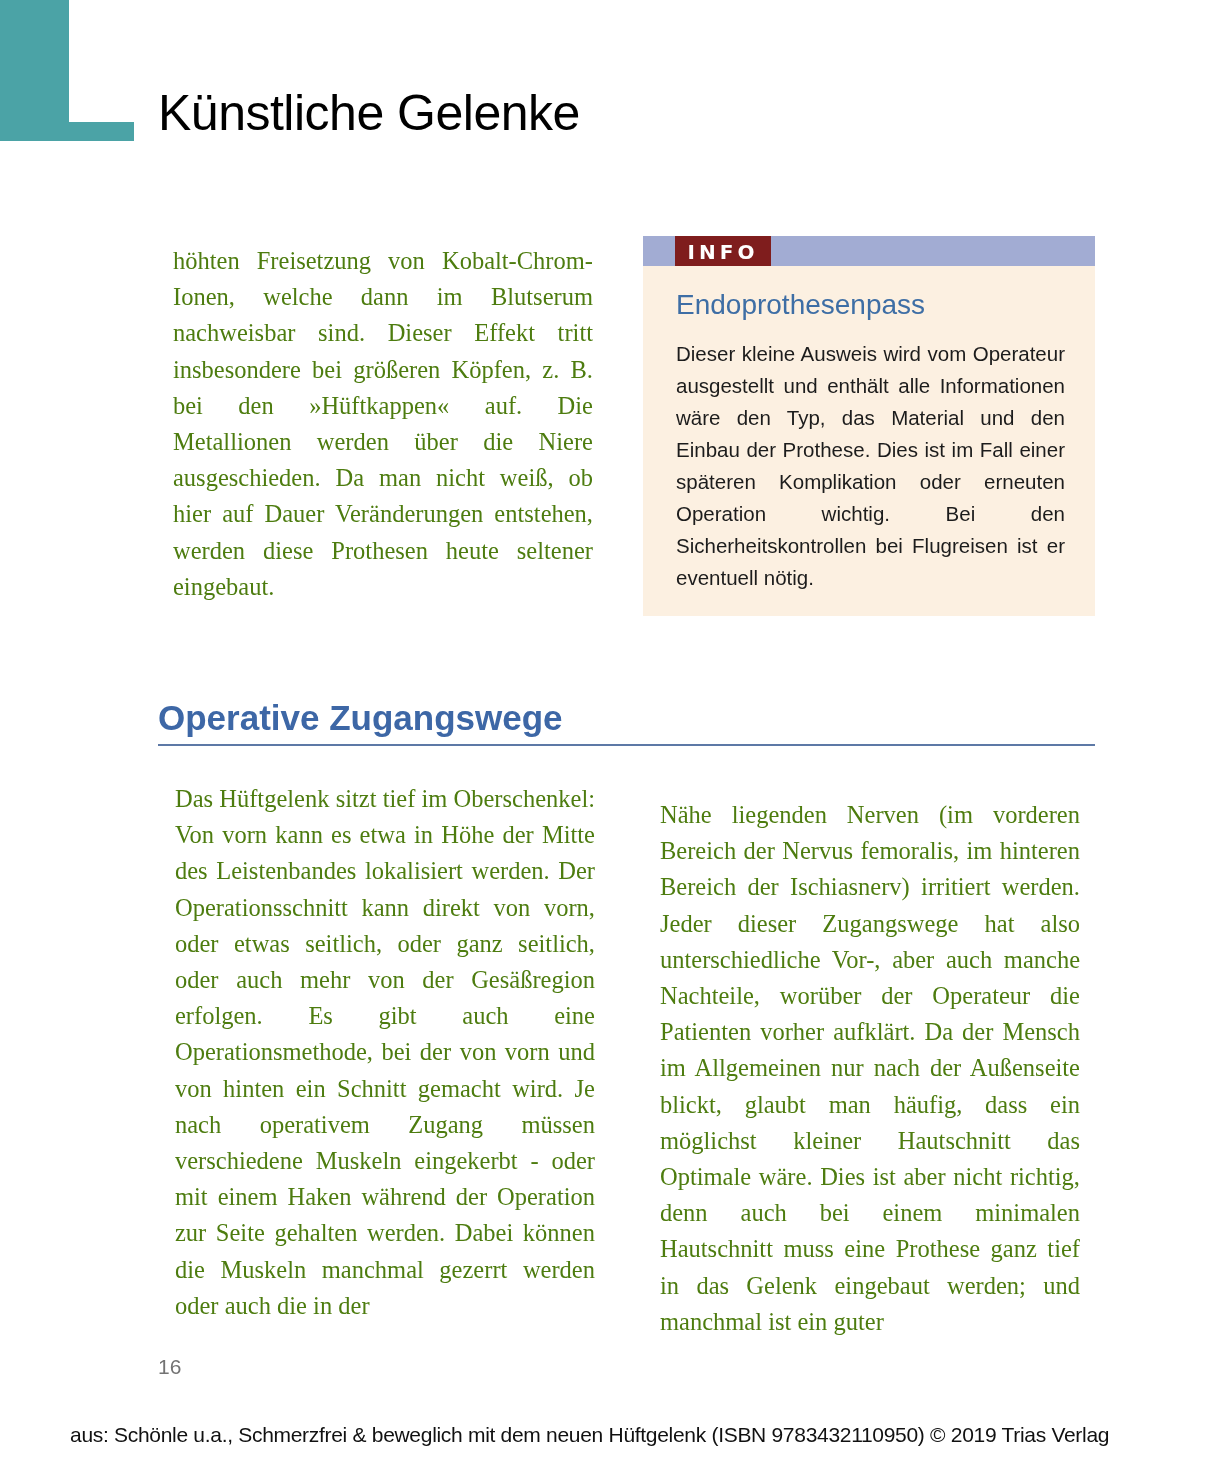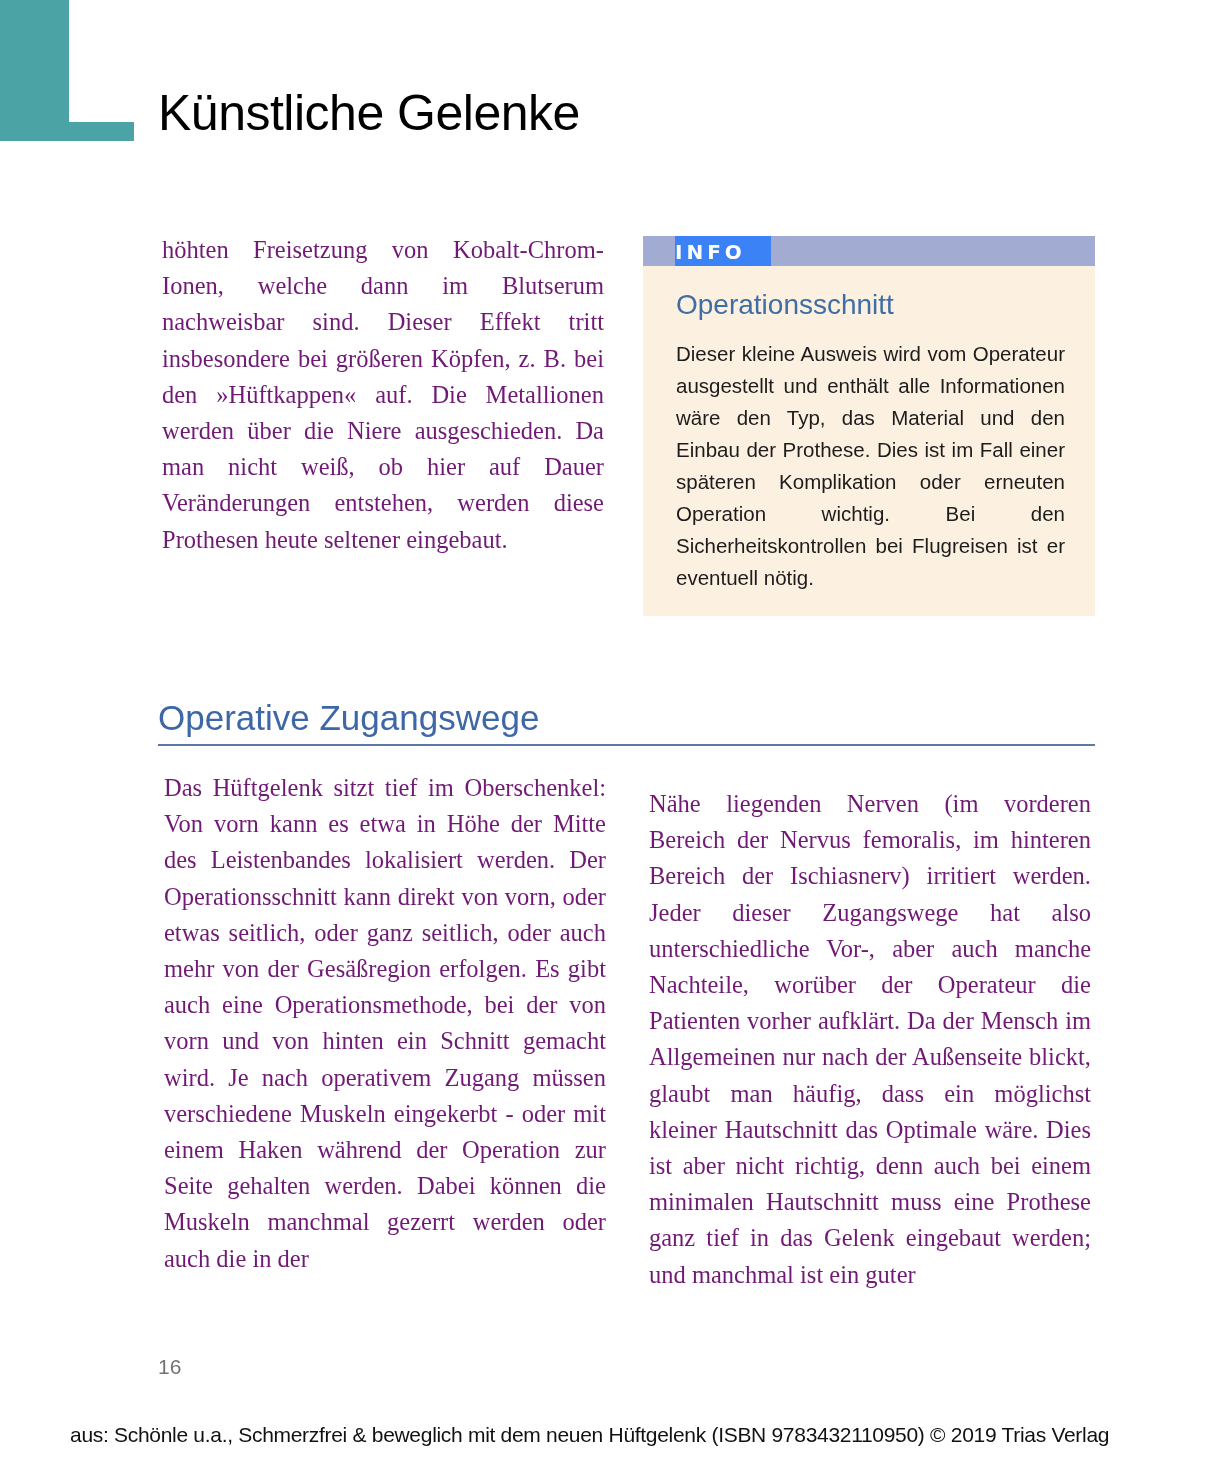--- a/index.html
+++ b/index.html
@@ -1,28 +1,28 @@
 <!DOCTYPE html>
 <html><head>
 <meta charset="utf-8">
 <style>
   html, body { margin: 0; padding: 0; background: #ffffff; }
   body { width: 1221px; height: 1457px; position: relative; overflow: hidden; }
   .corner-v { position: absolute; left: 0; top: 0; width: 69px; height: 141px; background: #4ba3a6; }
   .corner-h { position: absolute; left: 0; top: 122px; width: 134px; height: 19px; background: #4ba3a6; }
   .chapter-title { position: absolute; left: 158px; top: 88px; margin: 0; font-family: "Liberation Sans", sans-serif; font-weight: normal; font-size: 50px; color: #000000; letter-spacing: -0.5px; line-height: 1; }
-  .serif { font-family: "Liberation Serif", serif; font-size: 24.5px; line-height: 36.2px; color: #701a75; text-align: justify; margin: 4px; }
+  .serif { font-family: "Liberation Serif", serif; font-size: 24.5px; line-height: 36.2px; color: #4d7c0f; text-align: justify; margin: 15px; }
   .col { position: absolute; width: 450px; }
   .intro { left: 158px; top: 228px; }
   .info-box { position: absolute; left: 643px; top: 236px; width: 452px; height: 380px; background: #fcf0e1; }
   .info-bar { height: 30px; background: #a2acd3; position: relative; }
-  .info-tag { position: absolute; left: 32px; top: 0; width: 96px; height: 30px; background: #3b82f6; color: #ffffff; font-family: "DejaVu Sans", sans-serif; font-weight: bold; font-size: 20px; letter-spacing: 4px; line-height: 32px; }
+  .info-tag { position: absolute; left: 32px; top: 0; width: 96px; height: 30px; background: #7f1d1d; color: #ffffff; font-family: "DejaVu Sans", sans-serif; font-weight: bold; font-size: 20px; letter-spacing: 4px; text-align: center; line-height: 32px; }
   .info-title { margin: 22px 0 0 33px; font-family: "Liberation Sans", sans-serif; font-weight: normal; font-size: 28px; color: #3e6ea5; line-height: 1.2; }
   .info-text { margin: 16px 30px 0 33px; font-family: "Liberation Sans", sans-serif; font-size: 20.5px; line-height: 32px; color: #1c1c1c; text-align: justify; }
-  .section-title { position: absolute; left: 158px; top: 700px; margin: 0; font-family: "Liberation Sans", sans-serif; font-weight: normal; font-size: 35px; color: #3d67a6; line-height: 1; }
+  .section-title { position: absolute; left: 158px; top: 700px; margin: 0; font-family: "Liberation Sans", sans-serif; font-weight: bold; font-size: 35px; color: #3d67a6; line-height: 1; }
   .section-rule { position: absolute; left: 158px; top: 744px; width: 937px; height: 1.5px; background: #5d79a6; }
   .left-col { left: 160px; top: 766px; }
   .right-col { left: 645px; top: 782px; }
   .page-number { position: absolute; left: 158px; top: 1355px; font-family: "Liberation Sans", sans-serif; font-size: 21px; color: #737373; }
   .footer-credit { position: absolute; left: 70px; top: 1423px; font-family: "Liberation Sans", sans-serif; font-size: 21px; color: #111111; letter-spacing: -0.3px; white-space: nowrap; }
 </style>
 </head>
 <body>
 
 <div class="corner-v"></div>
@@ -31,21 +31,21 @@
 <h1 class="chapter-title">Künstliche Gelenke</h1>
 
 <div class="col intro">
   <p class="serif">höhten Freisetzung von Kobalt-Chrom-Ionen, welche dann im Blutserum nachweisbar sind. Dieser Effekt tritt insbesondere bei größeren Köpfen, z. B. bei den »Hüftkappen« auf. Die Metallionen werden über die Niere ausgeschieden. Da man nicht weiß, ob hier auf Dauer Veränderungen entstehen, werden diese Prothesen heute seltener eingebaut.</p>
 </div>
 
 <aside class="info-box">
   <div class="info-bar">
     <span class="info-tag">INFO</span>
   </div>
-  <h3 class="info-title">Operationsschnitt</h3>
+  <h3 class="info-title">Endoprothesenpass</h3>
   <p class="info-text">Dieser kleine Ausweis wird vom Operateur ausgestellt und enthält alle Informationen wäre den Typ, das Material und den Einbau der Prothese. Dies ist im Fall einer späteren Komplikation oder erneuten Operation wichtig. Bei den Sicherheitskontrollen bei Flugreisen ist er eventuell nötig.</p>
 </aside>
 
 <h2 class="section-title">Operative Zugangswege</h2>
 <div class="section-rule"></div>
 
 <div class="col left-col">
   <p class="serif">Das Hüftgelenk sitzt tief im Oberschenkel: Von vorn kann es etwa in Höhe der Mitte des Leistenbandes lokalisiert werden. Der Operationsschnitt kann direkt von vorn, oder etwas seitlich, oder ganz seitlich, oder auch mehr von der Gesäßregion erfolgen. Es gibt auch eine Operationsmethode, bei der von vorn und von hinten ein Schnitt gemacht wird. Je nach operativem Zugang müssen verschiedene Muskeln eingekerbt - oder mit einem Haken während der Operation zur Seite gehalten werden. Dabei können die Muskeln manchmal gezerrt werden oder auch die in der</p>
 </div>
 <div class="col right-col">

